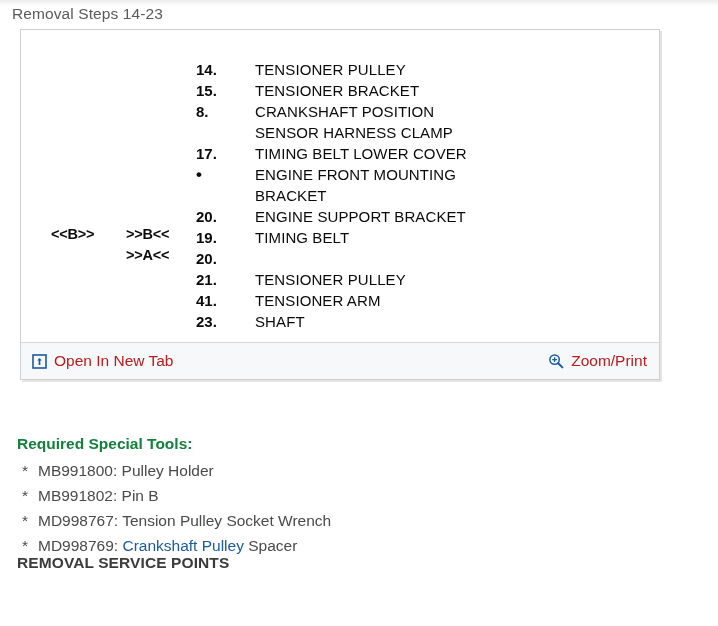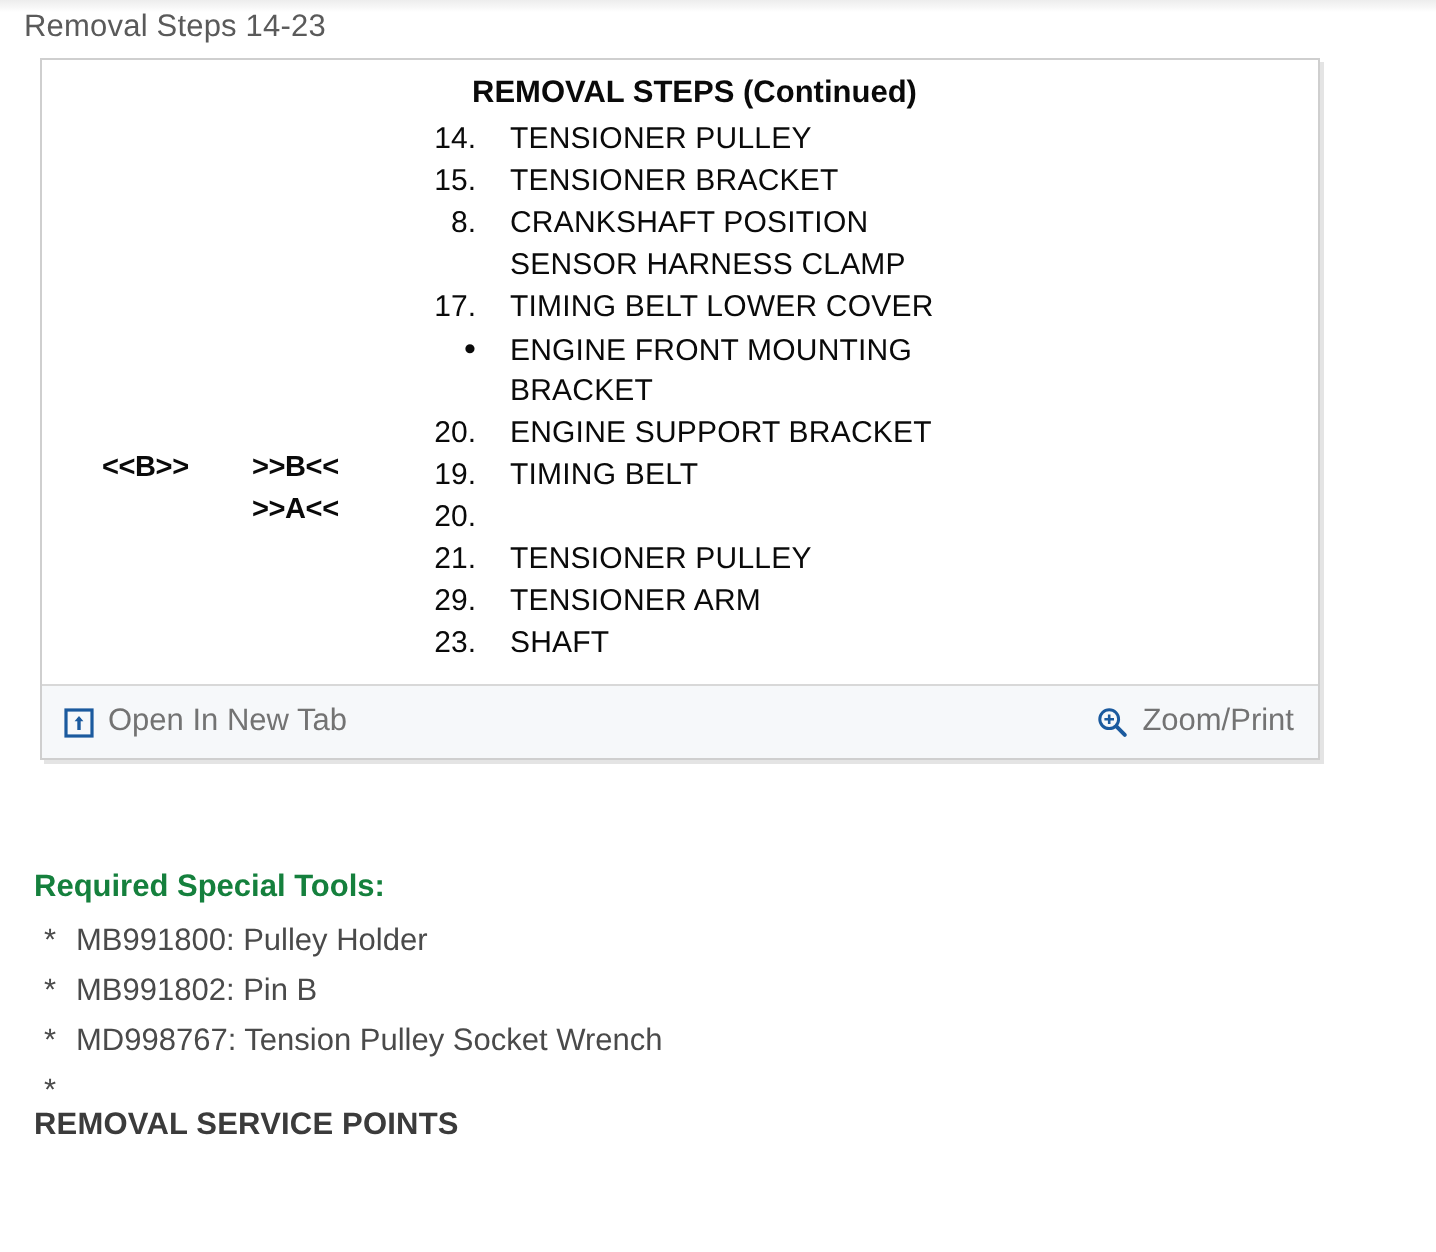--- a/index.html
+++ b/index.html
@@ -72,23 +72,23 @@
     width: 440px;
   }
   .step-row {
     display: flex;
     align-items: baseline;
     height: 21px;
     line-height: 21px;
   }
   .step-num {
     width: 42px;
-    text-align: right;
+    text-align: left;
     font-size: 15px;
-    font-weight: 400;
+    font-weight: 700;
     flex: 0 0 42px;
     padding-right: 0;
   }
   .step-num.bullet {
     font-size: 17px;
     line-height: 21px;
   }
   .step-label {
     font-size: 15px;
     padding-left: 17px;
@@ -119,21 +119,21 @@
     background: #f6f8fa;
     display: flex;
     align-items: center;
     justify-content: space-between;
     padding: 0 12px 0 11px;
   }
   .footer-action {
     display: flex;
     align-items: center;
     gap: 7px;
-    color: #737373;
+    color: #b91c1c;
     font-size: 15.5px;
     text-decoration: none;
     cursor: pointer;
     white-space: nowrap;
   }
   .action-icon { display: block; line-height: 0; }
 
   
   #tools-section {
     position: absolute;
@@ -184,21 +184,20 @@
 <body>
 
 <div id="top-band"></div>
 
 <div id="page-title">Removal Steps 14-23</div>
 
 <div id="figure-panel">
 
   <div id="figure-canvas">
 
-    <div id="scan-heading" class="scan">REMOVAL STEPS (Continued)</div>
 
     <div id="steps-list" class="scan">
         <div class="step-row">
           <span class="step-num">14.</span>
           <span class="step-label">TENSIONER PULLEY</span>
         </div>
         <div class="step-row">
           <span class="step-num">15.</span>
           <span class="step-label">TENSIONER BRACKET</span>
         </div>
@@ -231,21 +230,21 @@
           <span class="step-label">TIMING BELT</span>
         </div>
         <div class="step-row">
           <span class="step-num">20.</span>
         </div>
         <div class="step-row">
           <span class="step-num">21.</span>
           <span class="step-label">TENSIONER PULLEY</span>
         </div>
         <div class="step-row">
-          <span class="step-num">29.</span>
+          <span class="step-num">41.</span>
           <span class="step-label">TENSIONER ARM</span>
         </div>
         <div class="step-row">
           <span class="step-num">23.</span>
           <span class="step-label">SHAFT</span>
         </div>
       </div>
 
     <div class="scan marker" id="marker-outer">&lt;&lt;B&gt;&gt;</div>
     <div class="scan marker" id="marker-b">&gt;&gt;B&lt;&lt;</div>
@@ -289,17 +288,18 @@
       <div class="tool-row">
         <span class="tool-star">*</span>
         <span class="tool-text"><span>MB991802: Pin B</span></span>
       </div>
       <div class="tool-row">
         <span class="tool-star">*</span>
         <span class="tool-text"><span>MD998767: Tension Pulley Socket Wrench</span></span>
       </div>
       <div class="tool-row">
         <span class="tool-star">*</span>
+        <span class="tool-text"><span>MD998769: </span><span class="tool-link">Crankshaft Pulley</span><span> Spacer</span></span>
       </div>
     </div>
 </div>
 
 <div id="service-points-heading">REMOVAL SERVICE POINTS</div>
 
 </body></html>

